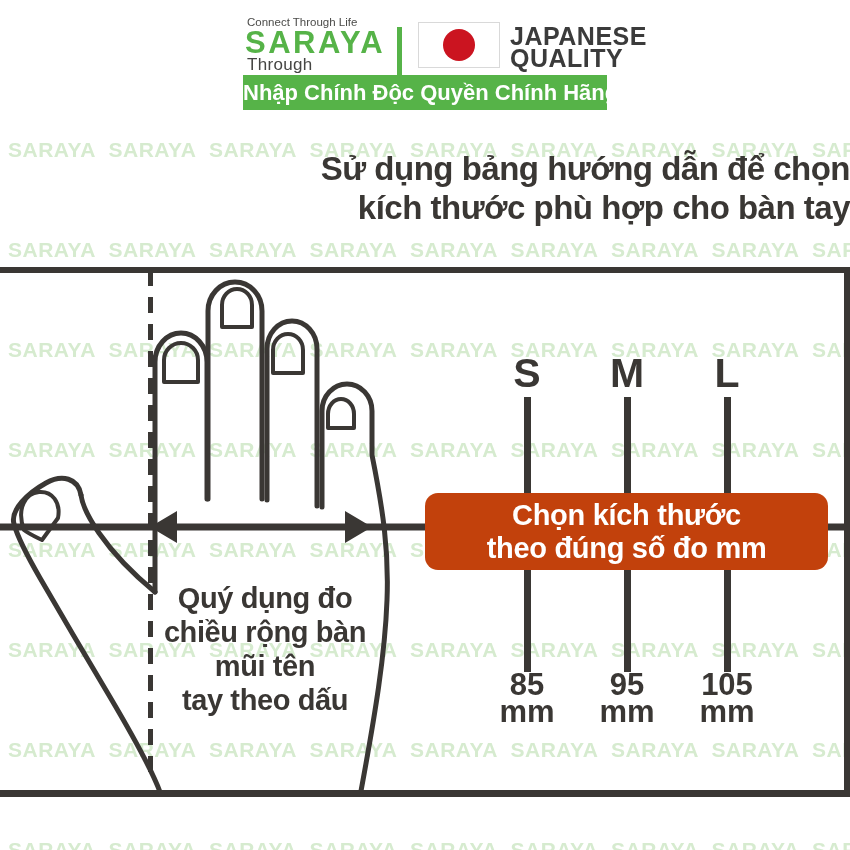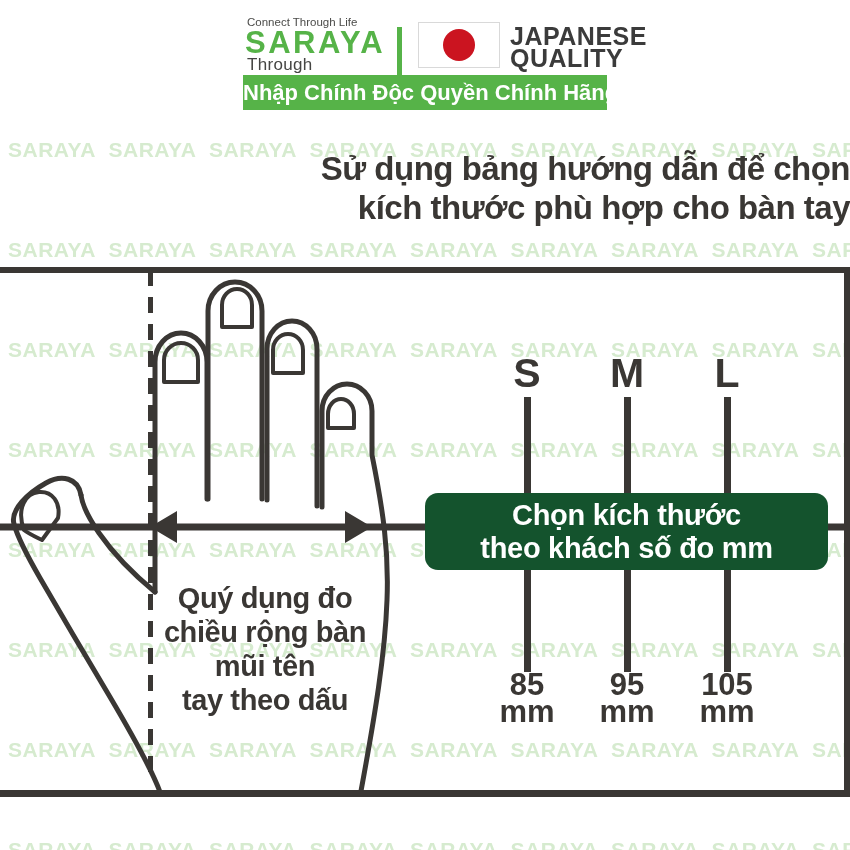--- a/index.html
+++ b/index.html
@@ -40,21 +40,21 @@
   
   .diagram-svg{position:absolute;left:0;top:0;z-index:1;pointer-events:none;}
   .stroke{fill:none;stroke:var(--dark);stroke-width:5;stroke-linecap:round;stroke-linejoin:round;}
   .stroke-thin{fill:none;stroke:var(--dark);stroke-width:4;stroke-linejoin:round;}
   .solid{fill:var(--dark);stroke:none;}
   
   .size-letter{top:350px;transform:translateX(-50%);font-size:41px;font-weight:700;color:var(--dark);z-index:2;}
   .size-value{top:671px;transform:translateX(-50%);text-align:center;font-size:31px;font-weight:700;line-height:27px;color:var(--dark);z-index:2;}
   
   .callout{
-    left:425px;top:493px;width:403px;height:77px;background:#14532d;border-radius:13px;z-index:2;
+    left:425px;top:493px;width:403px;height:77px;background:#c2410c;border-radius:13px;z-index:2;
     color:#ffffff;text-align:center;font-weight:700;font-size:29px;line-height:33px;
     display:flex;flex-direction:column;justify-content:center;letter-spacing:-.3px;
   }
   
   .instruction{
     left:143px;top:581px;width:244px;text-align:center;z-index:2;
     font-size:29px;font-weight:700;line-height:34px;color:var(--dark);letter-spacing:-.4px;
   }
 </style>
 </head>
@@ -185,21 +185,21 @@
     <rect class="solid" x="0" y="790" width="850" height="7"></rect>
     <rect class="solid" x="844" y="267" width="6" height="530"></rect>
   </svg>
 
   <div class="abs size-letter" style="left:527px">S</div>
   <div class="abs size-letter" style="left:627px">M</div>
   <div class="abs size-letter" style="left:727px">L</div>
 
   <div class="abs callout">
     <div>Chọn kích thước</div>
-    <div>theo khách số đo mm</div>
+    <div>theo đúng số đo mm</div>
   </div>
 
   <div class="abs size-value" style="left:527px">
     <div>85</div>
     <div>mm</div>
   </div>
   <div class="abs size-value" style="left:627px">
     <div>95</div>
     <div>mm</div>
   </div>

